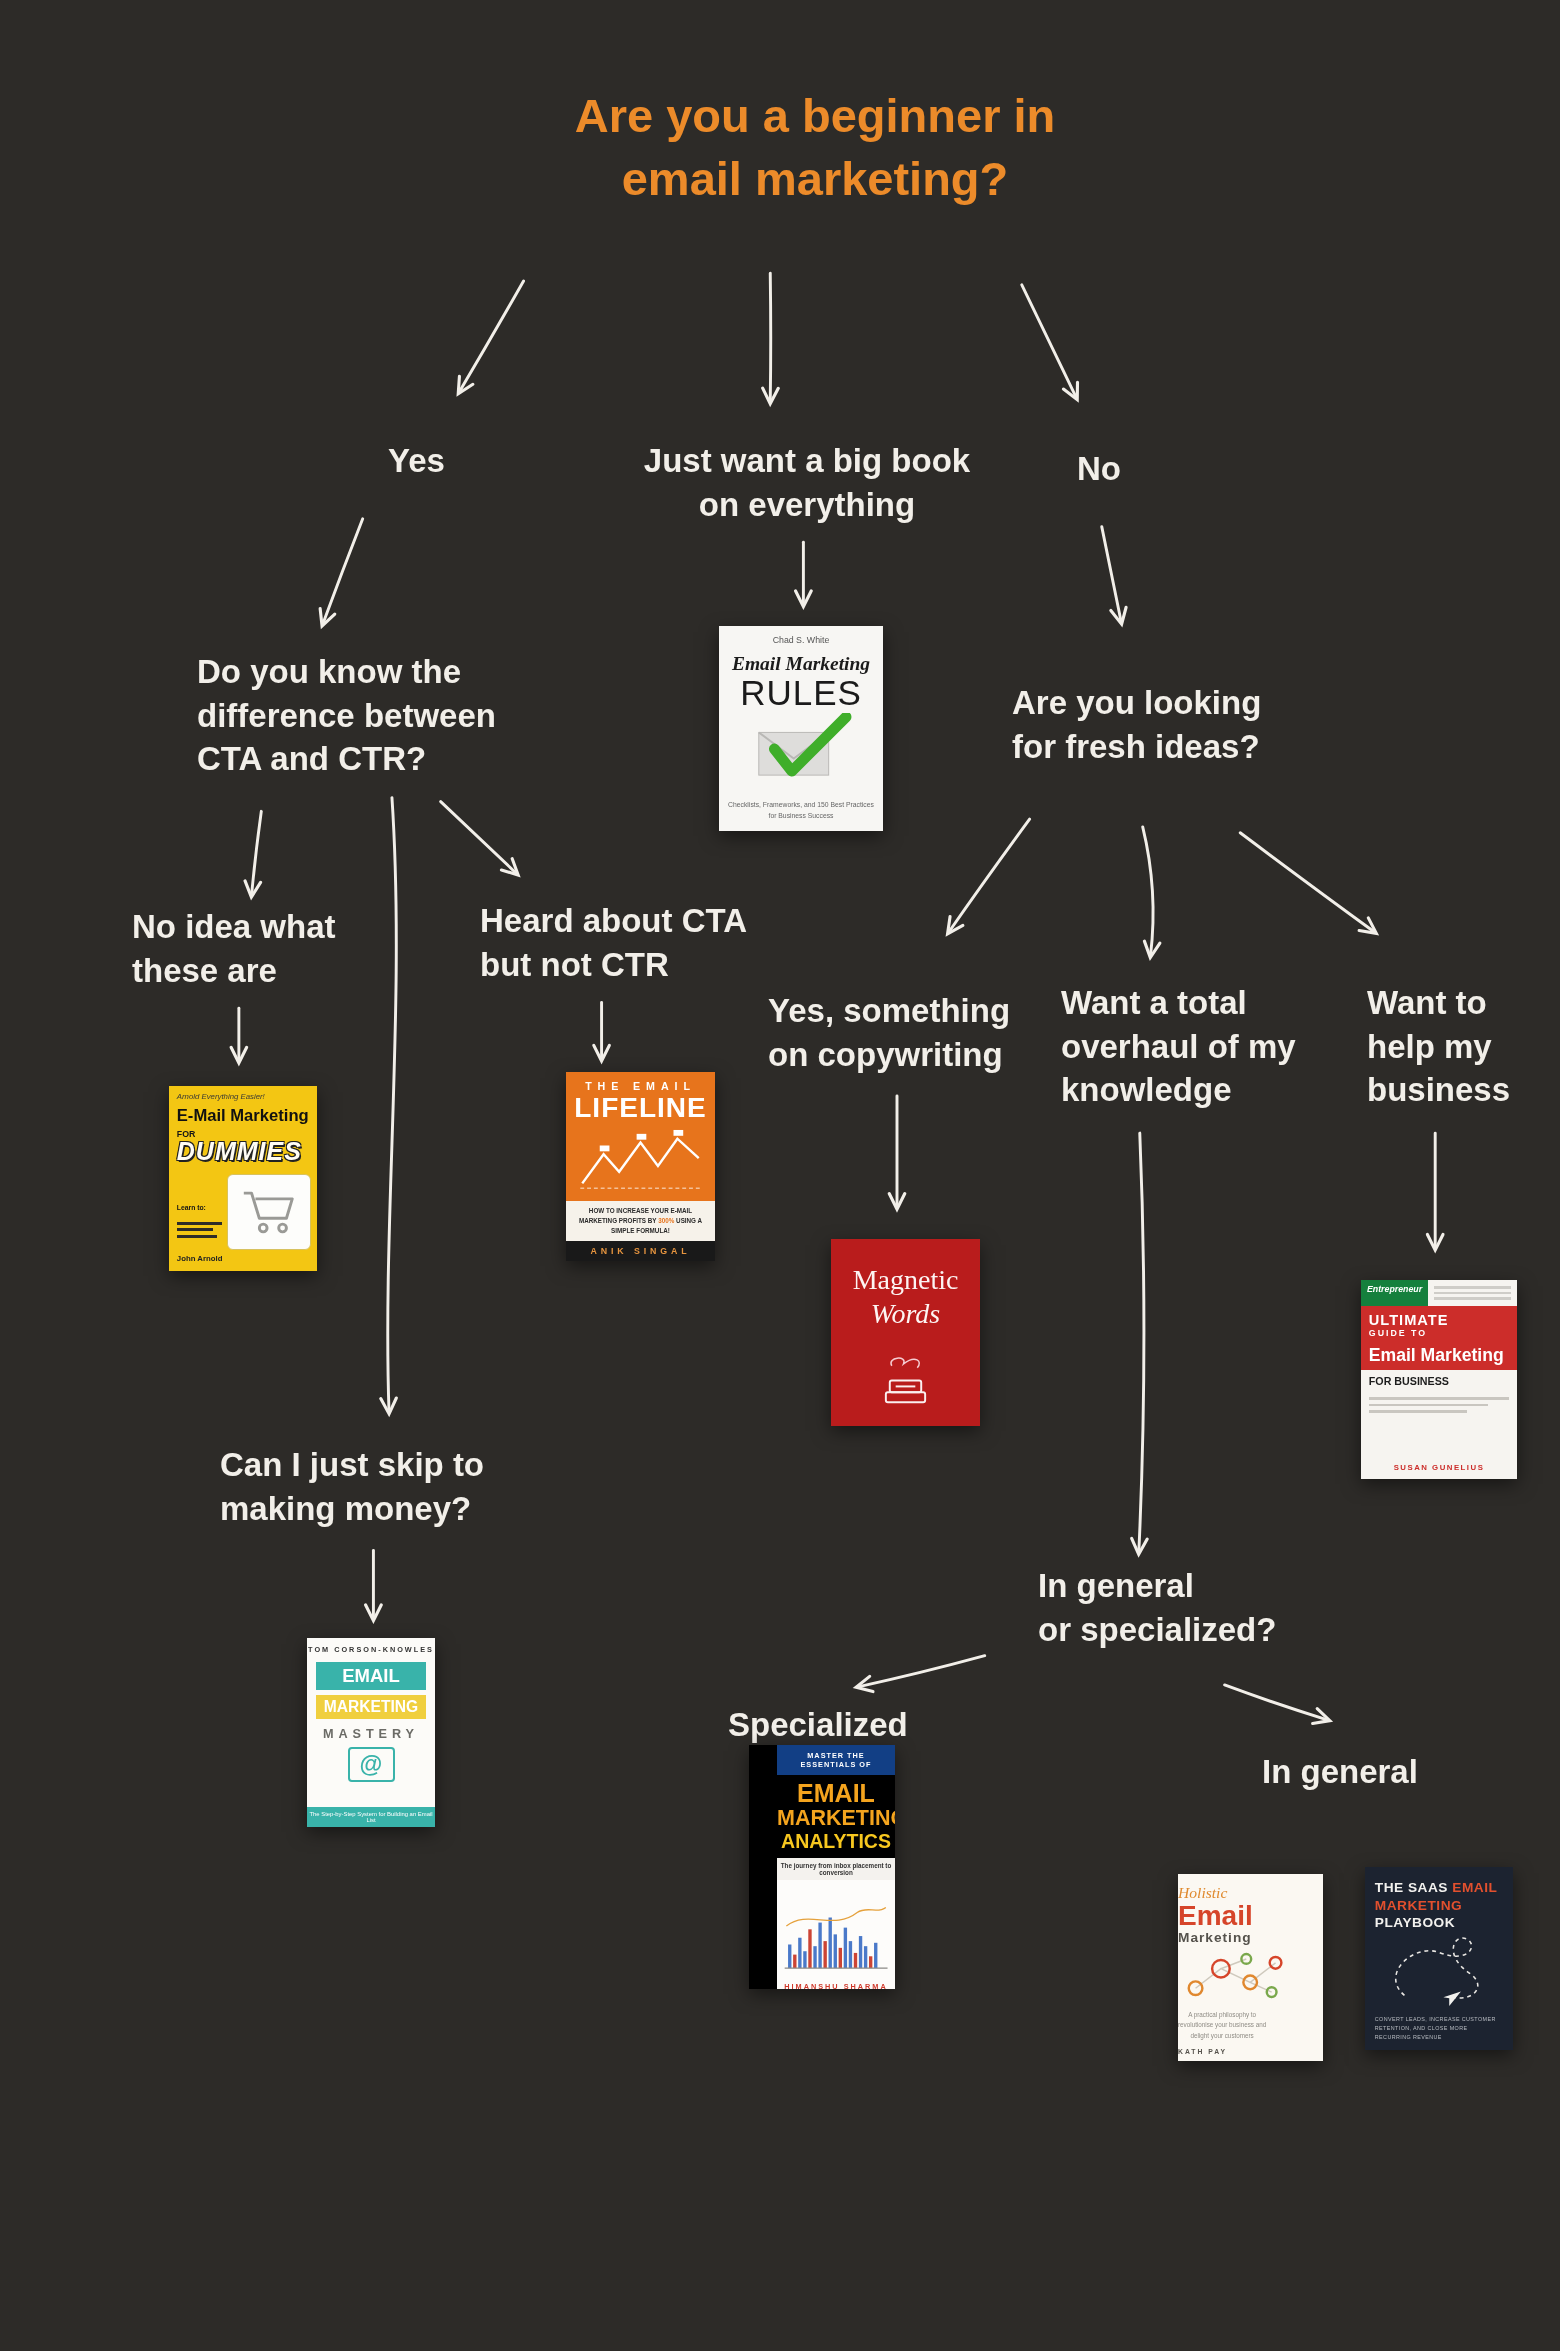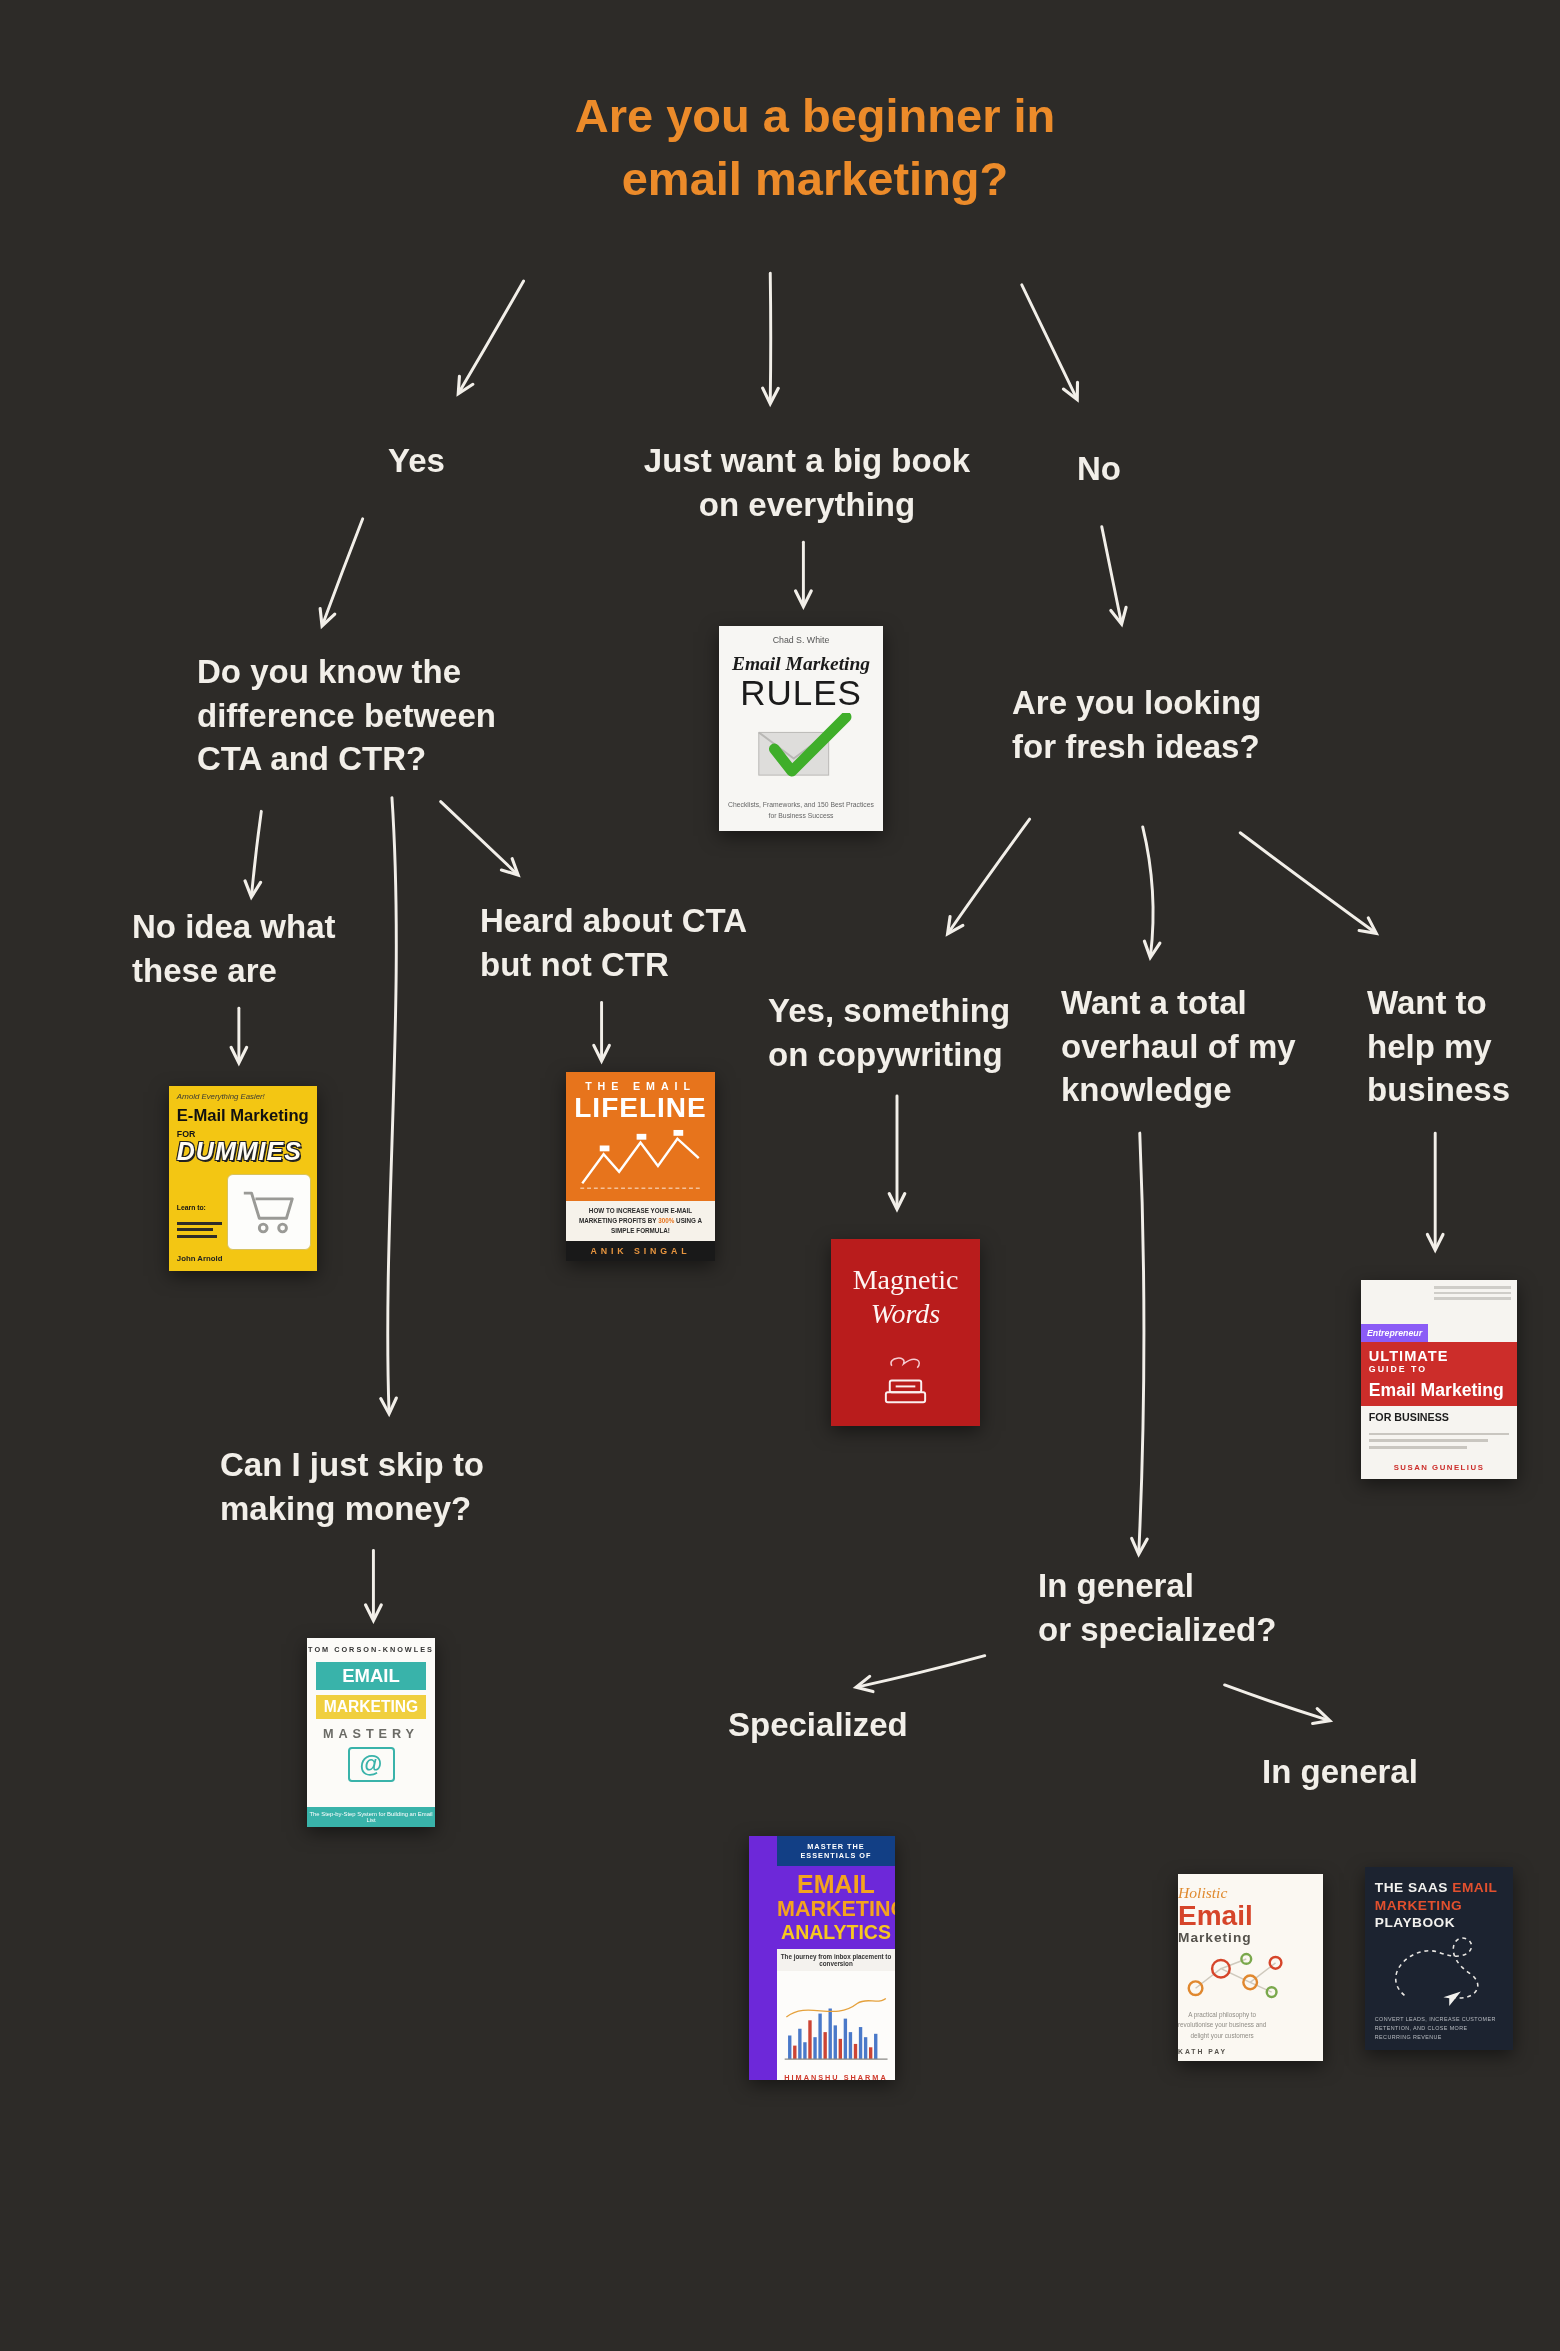--- a/index.html
+++ b/index.html
@@ -76,21 +76,21 @@
   .book-magnetic { left:831px; top:1239px; width:149px; height:187px;
     background:#b91c1c; color:#fdf4f3; display:flex; flex-direction:column; align-items:center; padding-top:25px; }
   .magnetic-t1 { font-family:"Liberation Serif", serif; font-size:28px; }
   .magnetic-t2 { font-family:"Liberation Serif", serif; font-style:italic; font-size:28px; margin-top:2px; }
   .magnetic-typewriter { margin-top:auto; margin-bottom:11.7px; }
 
   
   .book-ultimate { left:1361px; top:1280px; width:156px; height:199px;
     background:#f6f4f0; display:flex; flex-direction:column; }
   .ult-topband { display:flex; align-items:stretch; }
-  .ult-brand { background:#8b5cf6; color:#fff; font-size:8.8px; font-style:italic; font-weight:bold; padding:3.9px 5.9px;margin-top:44px; }
+  .ult-brand { background:#15803d; color:#fff; font-size:8.8px; font-style:italic; font-weight:bold; padding:3.9px 5.9px; }
   .ult-toplines { flex:1; padding:3.9px 5.9px; }
   .ult-topline { height:2.9px; background:#cfcdc8; margin:2.4px 0; }
   .ult-red { background:#cc2d2a; color:#fff; padding:5.9px 7.8px; }
   .ult-k1 { font-size:14.6px; font-weight:bold; letter-spacing:1px; }
   .ult-k2 { font-size:8.8px; font-weight:bold; letter-spacing:2px; }
   .ult-title { font-size:17.6px; font-weight:bold; margin-top:7.8px; line-height:1.05; }
   .ult-sub { color:#1c1c1c; font-size:10.7px; font-weight:bold; padding:4.9px 7.8px 2px; }
   .ult-bullets { padding:3.9px 7.8px; }
   .ult-bullet { height:2.9px; background:#c9c6c0; margin:3.9px 0; }
   .ult-bullet:nth-child(2){ width:85%; } .ult-bullet:nth-child(3){ width:70%; }
@@ -102,22 +102,22 @@
   .mastery-author { font-size:7.3px; letter-spacing:2px; color:#333; font-weight:bold; }
   .mastery-band-teal { background:#39b3aa; color:#fff; width:86%; font-weight:bold; font-size:18.5px; text-align:center; padding:2.9px 0; margin-top:7.8px; }
   .mastery-band-yellow { background:#f0cf3e; color:#fff; width:86%; font-weight:bold; font-size:15.6px; text-align:center; padding:2.9px 0; margin-top:5.9px; }
   .mastery-word { color:#6b6b66; font-weight:bold; letter-spacing:4.9px; font-size:12.7px; margin-top:7.8px; }
   .mastery-at-box { margin-top:5.9px; width:43px; height:31px; border:2px solid #39b3aa; border-radius:3.9px;
     display:flex; align-items:center; justify-content:center; }
   .mastery-at { color:#39b3aa; font-size:23.4px; font-weight:bold; }
   .mastery-footer { margin-top:auto; background:#39b3aa; color:#fff; font-size:5.9px; width:100%; text-align:center; padding:3.9px 2px; box-sizing:border-box; }
 
   
-  .book-analytics { left:749px; top:1836px; width:146px; height:244px;
-    background:#6d28d9; display:flex; flex-direction:column; text-align:center;padding-left:28px; }
+  .book-analytics { left:749px; top:1745px; width:146px; height:244px;
+    background:#000000; display:flex; flex-direction:column; text-align:center;padding-left:28px; }
   .ana-kicker { background:#123f85; color:#fff; font-size:7.3px; font-weight:bold; letter-spacing:1px; padding:5.9px 2px; }
   .ana-t1 { color:#f4a41e; font-weight:bold; font-size:25px; line-height:1.1; margin-top:4.9px; }
   .ana-t2 { color:#f4a41e; font-weight:bold; font-size:21.5px; line-height:1.1; }
   .ana-t3 { color:#f7c71f; font-weight:bold; font-size:19.5px; line-height:1.1; }
   .ana-band { background:#f4f2ee; color:#333; font-size:6.3px; font-weight:bold; padding:3.9px 2px; margin-top:5.9px; }
   .ana-chart { background:#fdfcfa; flex:1; display:flex; align-items:flex-end; justify-content:center; padding:5.9px 5.9px 0; }
   .ana-author { background:#fdfcfa; color:#cf3a2c; font-size:7.3px; font-weight:bold; letter-spacing:2px; padding:5.9px 0 7.8px;text-align:center; }
 
   
   .book-holistic { left:1178px; top:1874px; width:145px; height:187px;

